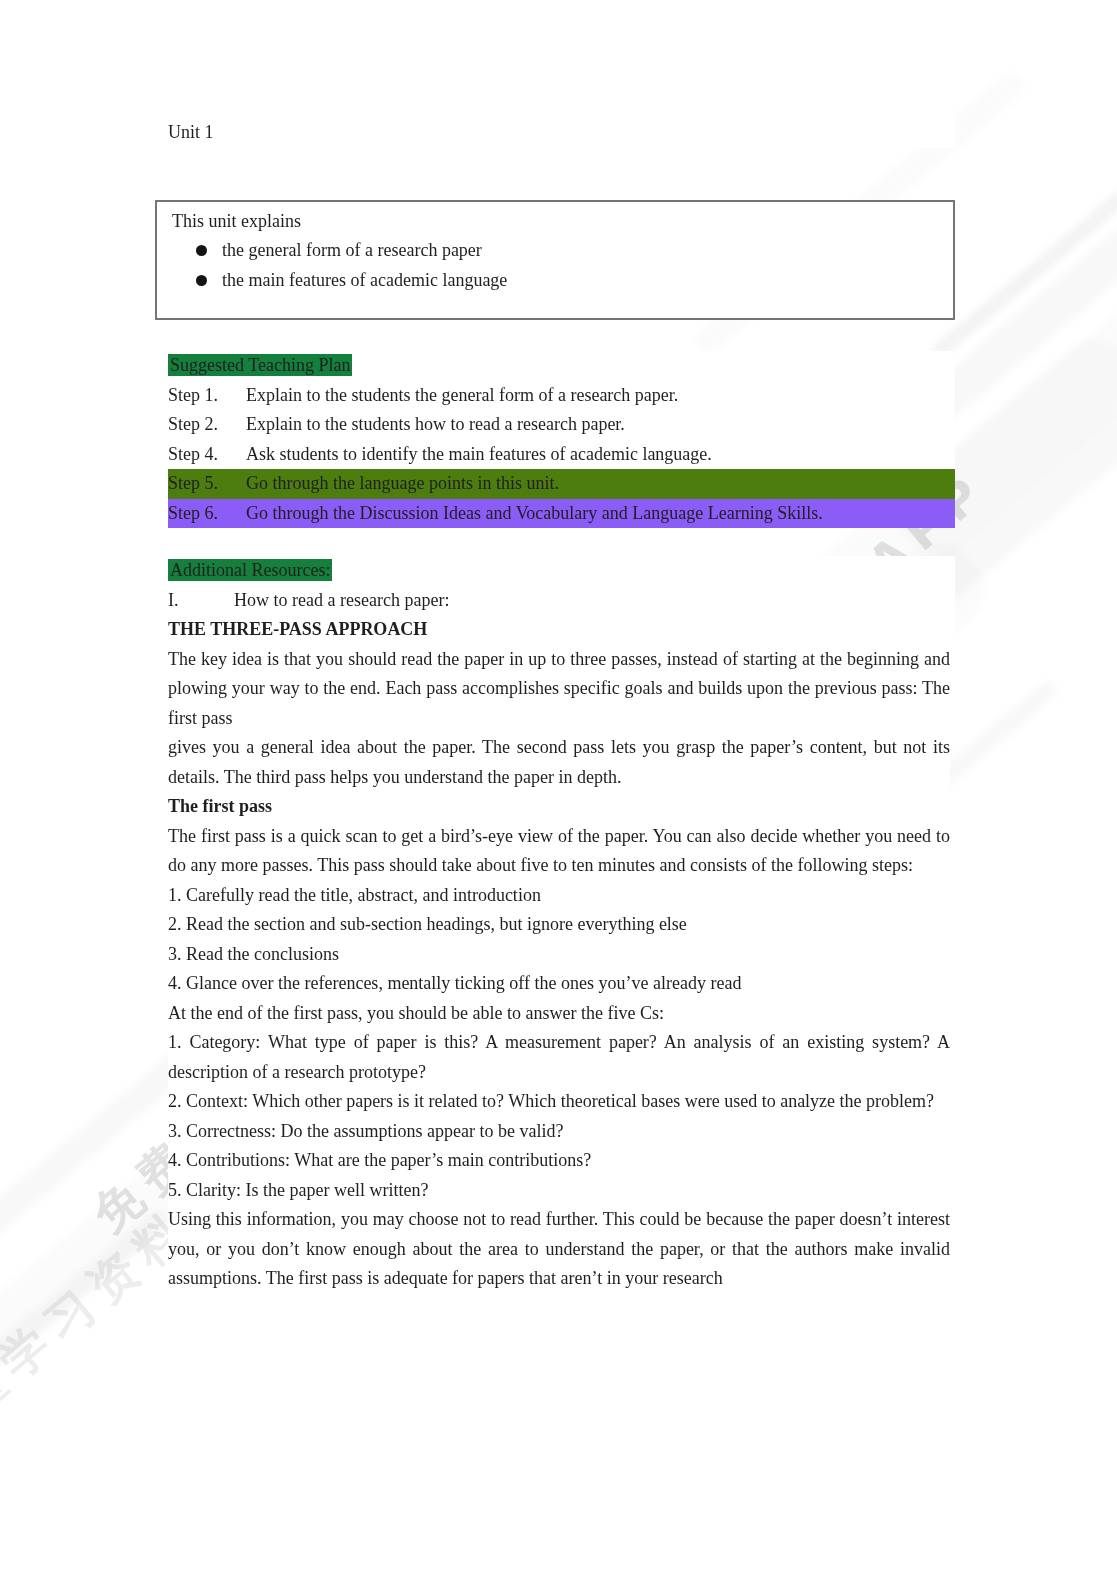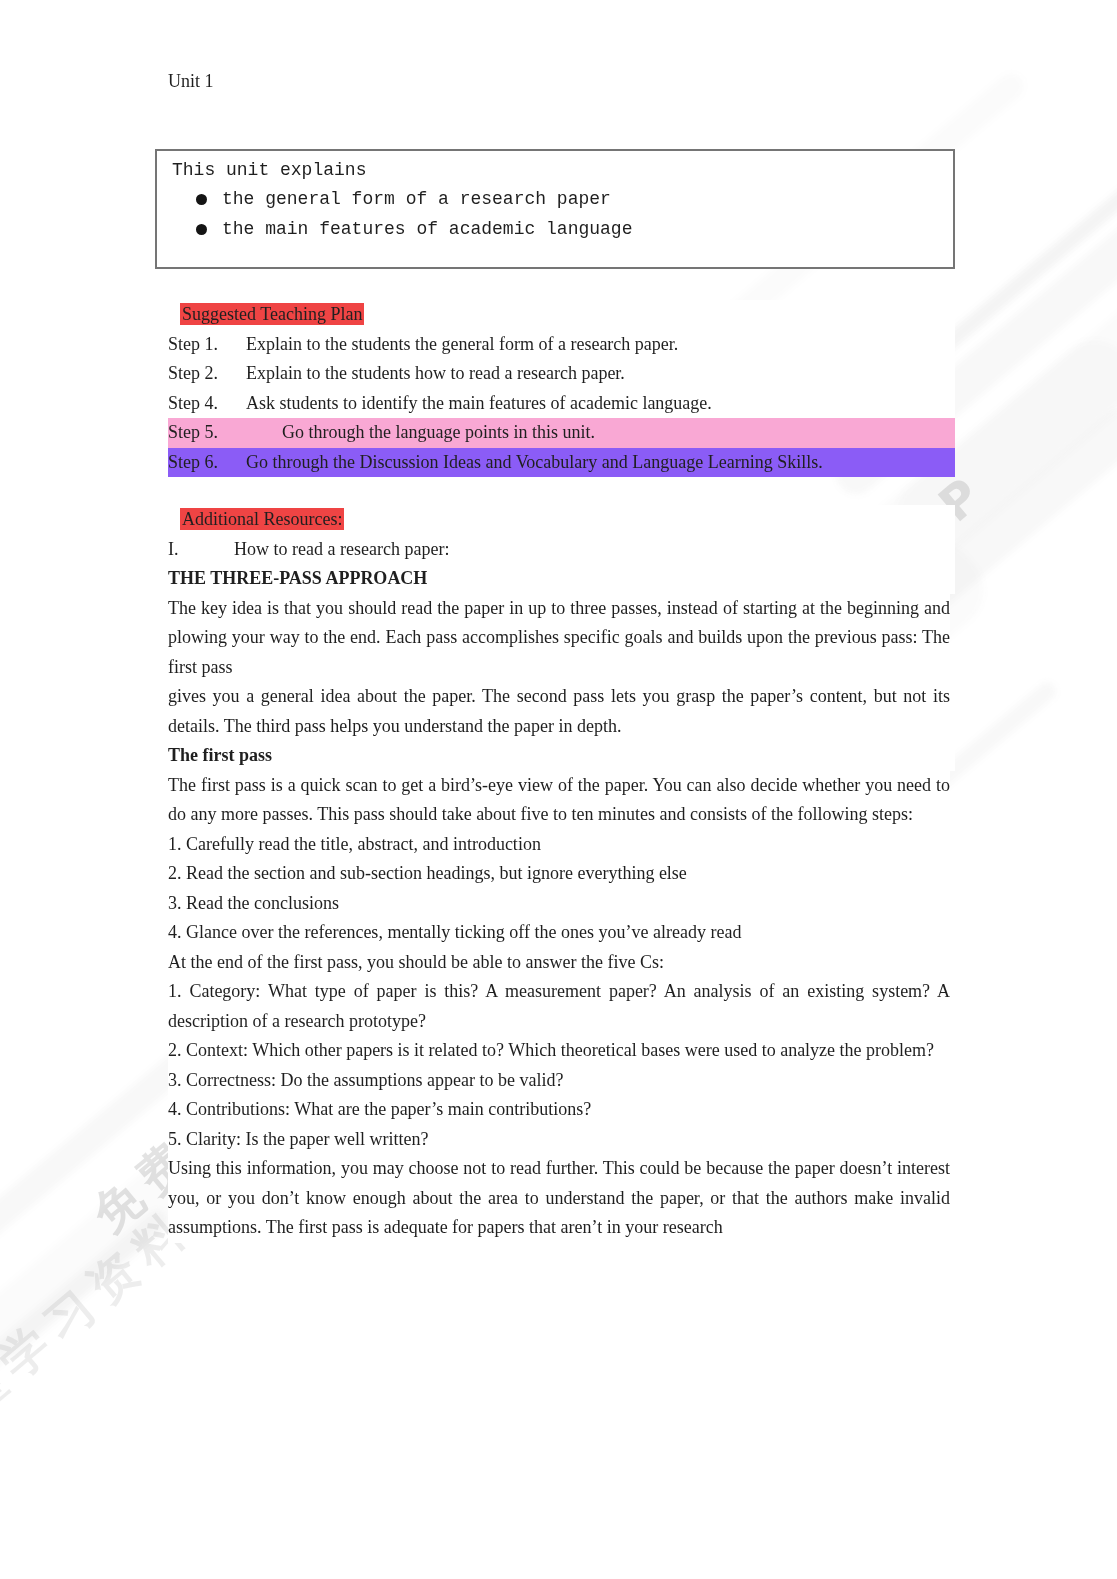--- a/index.html
+++ b/index.html
@@ -30,45 +30,43 @@
     font-size:48px;
     letter-spacing:10px;
     color:rgba(80,80,80,0.16);
     transform:rotate(-40deg);
     transform-origin:0 50%;
   }
   .wm-text.dim{color:rgba(80,80,80,0.10);}
   
   .content{
     position:absolute;left:155px;top:0;width:800px;z-index:1;
-    padding-top:67px;
+    padding-top:118px;
     font-size:18px;line-height:29.5px;
   }
   .content > *{margin:0 0 0 13px;background:#fff;}
   .line{white-space:nowrap;}
   .title-line{}
   .box{
     margin-left:0;
     width:766px;
     border:2px solid #757575;
     padding:5px 15px 23px 15px;
     margin-top:52px;
     background:#fff;
-    font-family:Liberation Mono, monospace;
   }
   .bullet-row{position:relative;padding-left:50px;}
   .dot{
     position:absolute;left:24px;top:9px;
     width:11px;height:11px;border-radius:50%;
     background:#141414;
   }
   .hl{
-    background:#ef4444;
+    background:#15803d;
     padding:1px 2px;
-    margin-left:12px;
   }
   .hl-line{margin-top:31px;}
   .hl-line.ar{margin-top:28px;}
   .step-row{
     display:grid;
     grid-template-columns:78px 1fr;
   }
   .roman-row{
     display:grid;
     grid-template-columns:66px 1fr;
@@ -149,21 +147,21 @@
 
 
         <div class="step-row" style="background:#fff;">
           <span>Step 4.</span>
           <span>
             <div>Ask students to identify the main features of academic language.</div>
 
           </span>
         </div>
 
-        <div class="step-row" style="background:#f9a8d4;gap:36px;">
+        <div class="step-row" style="background:#4d7c0f;">
           <span>Step 5.</span>
           <span>
             <div>Go through the language points in this unit.</div>
 
           </span>
         </div>
 
         <div class="step-row" style="background:#8b5cf6;">
           <span>Step 6.</span>
           <span>

